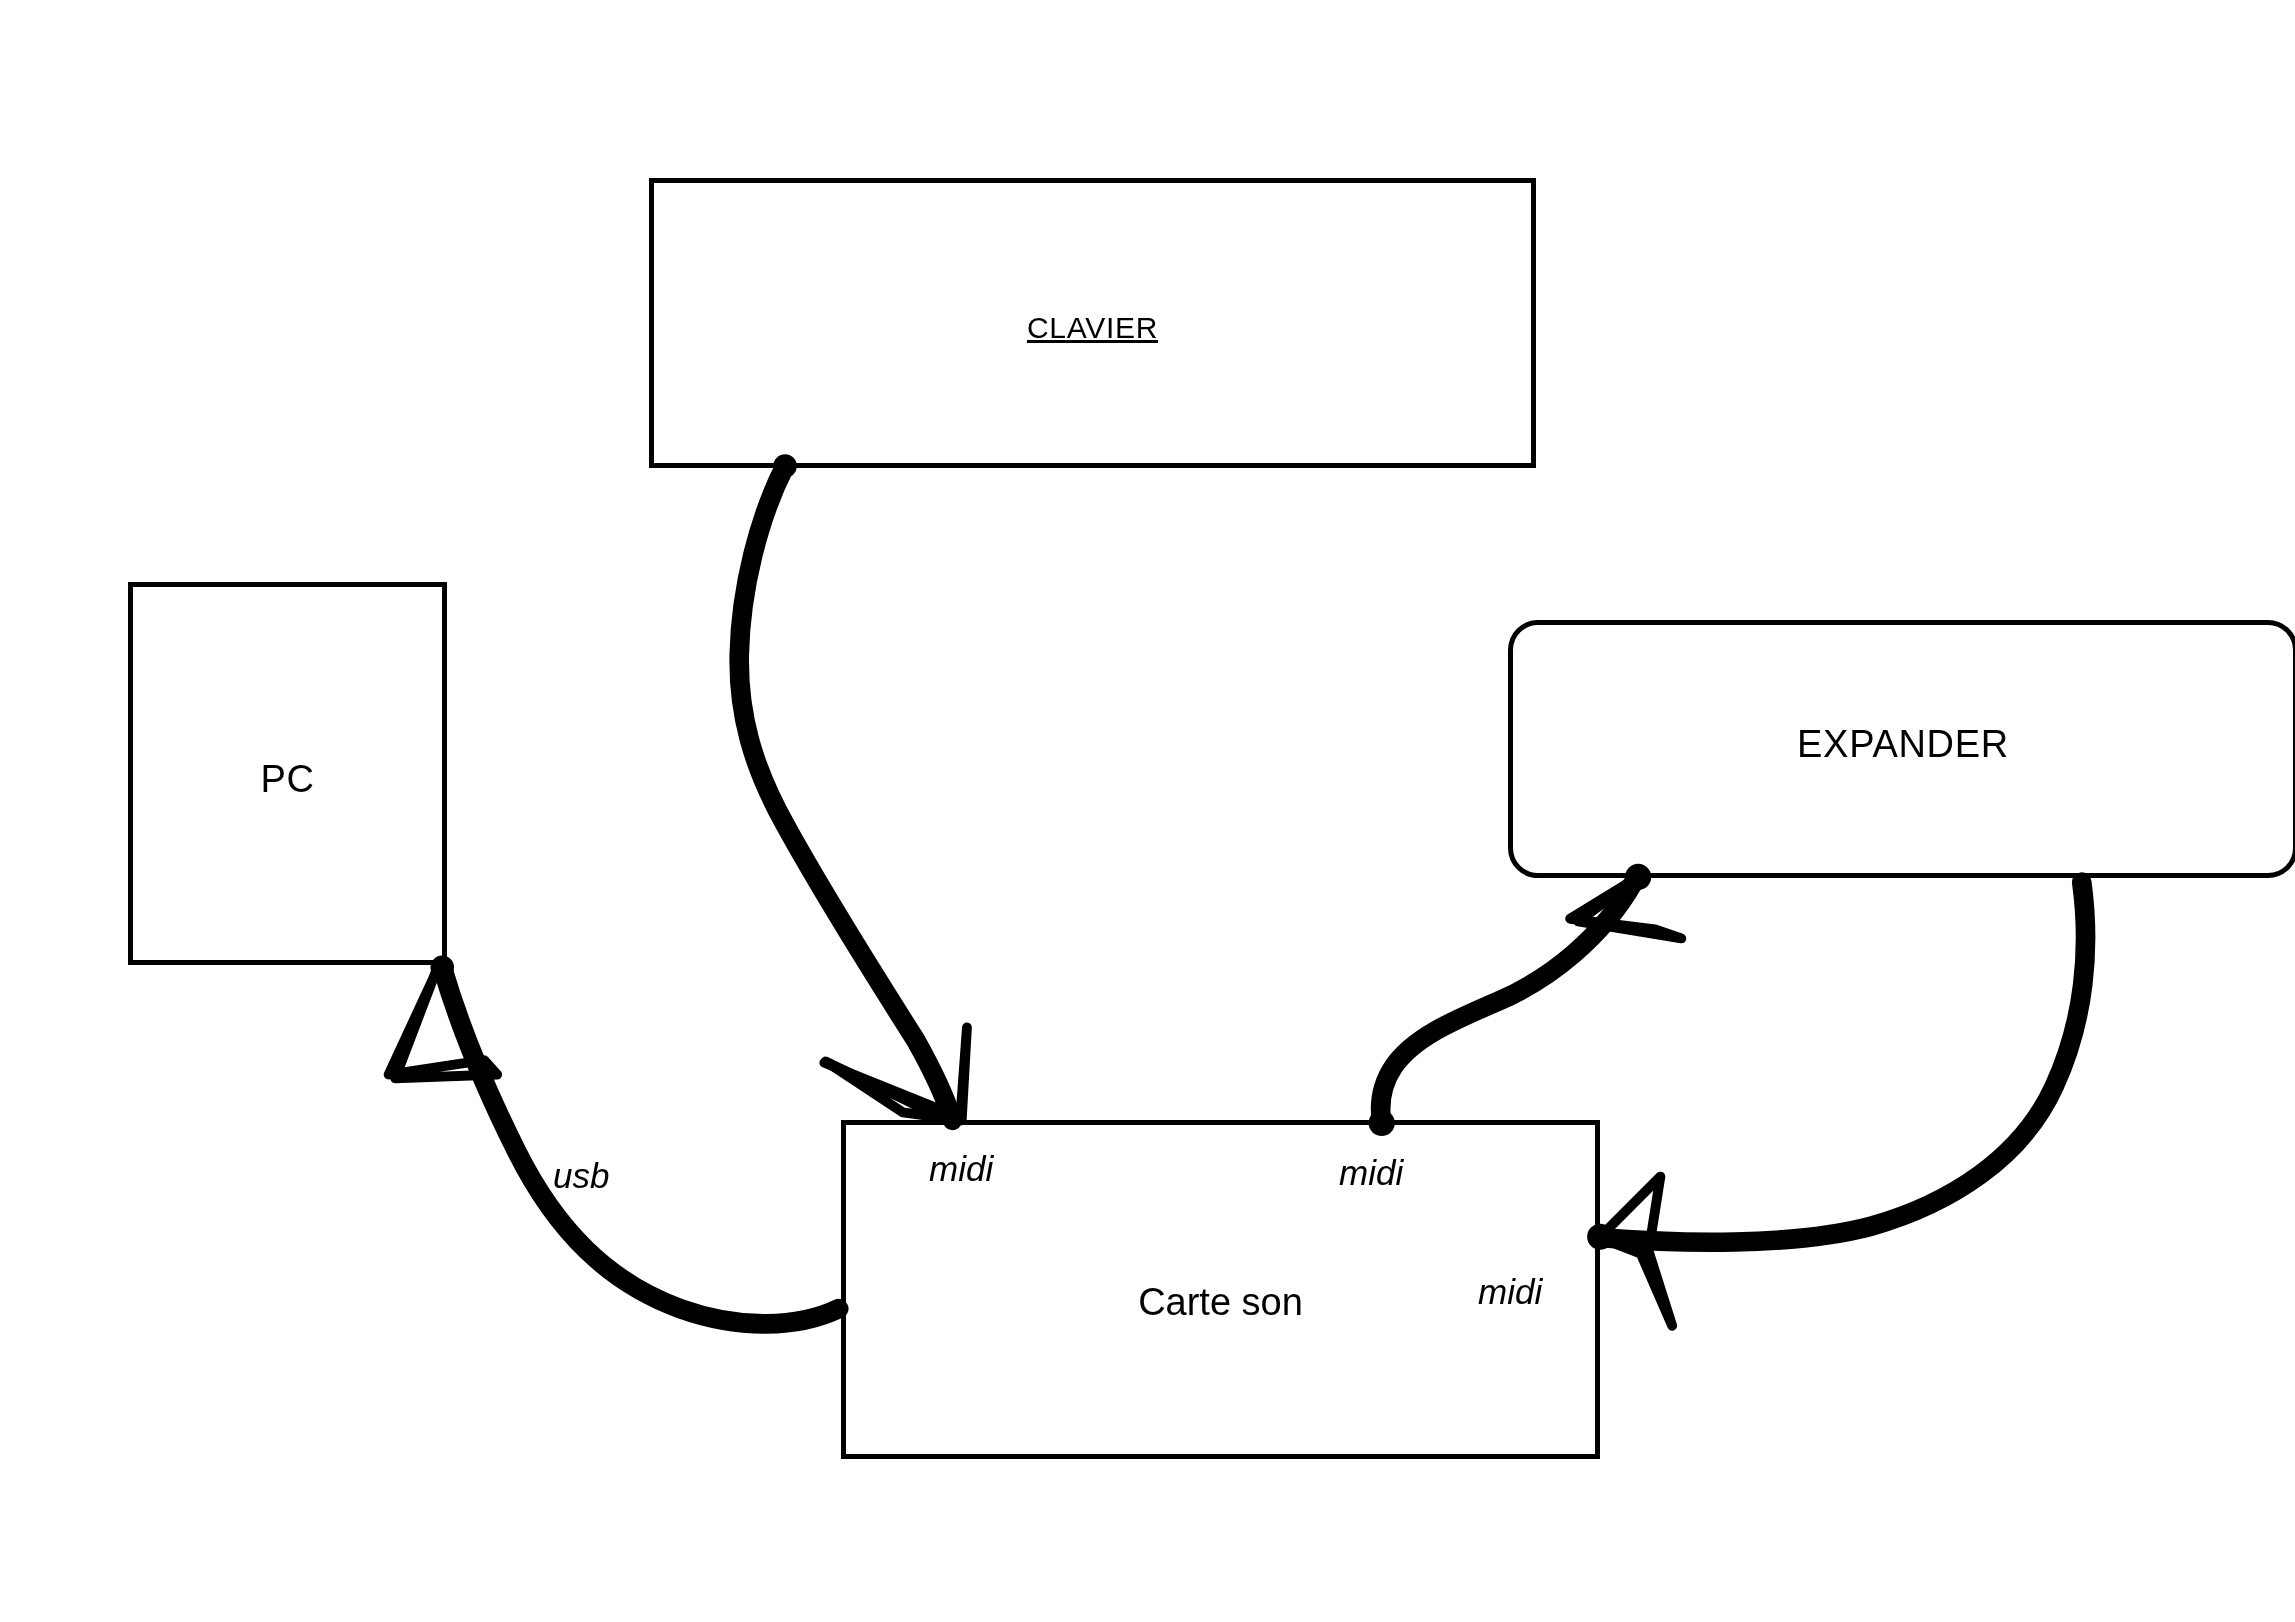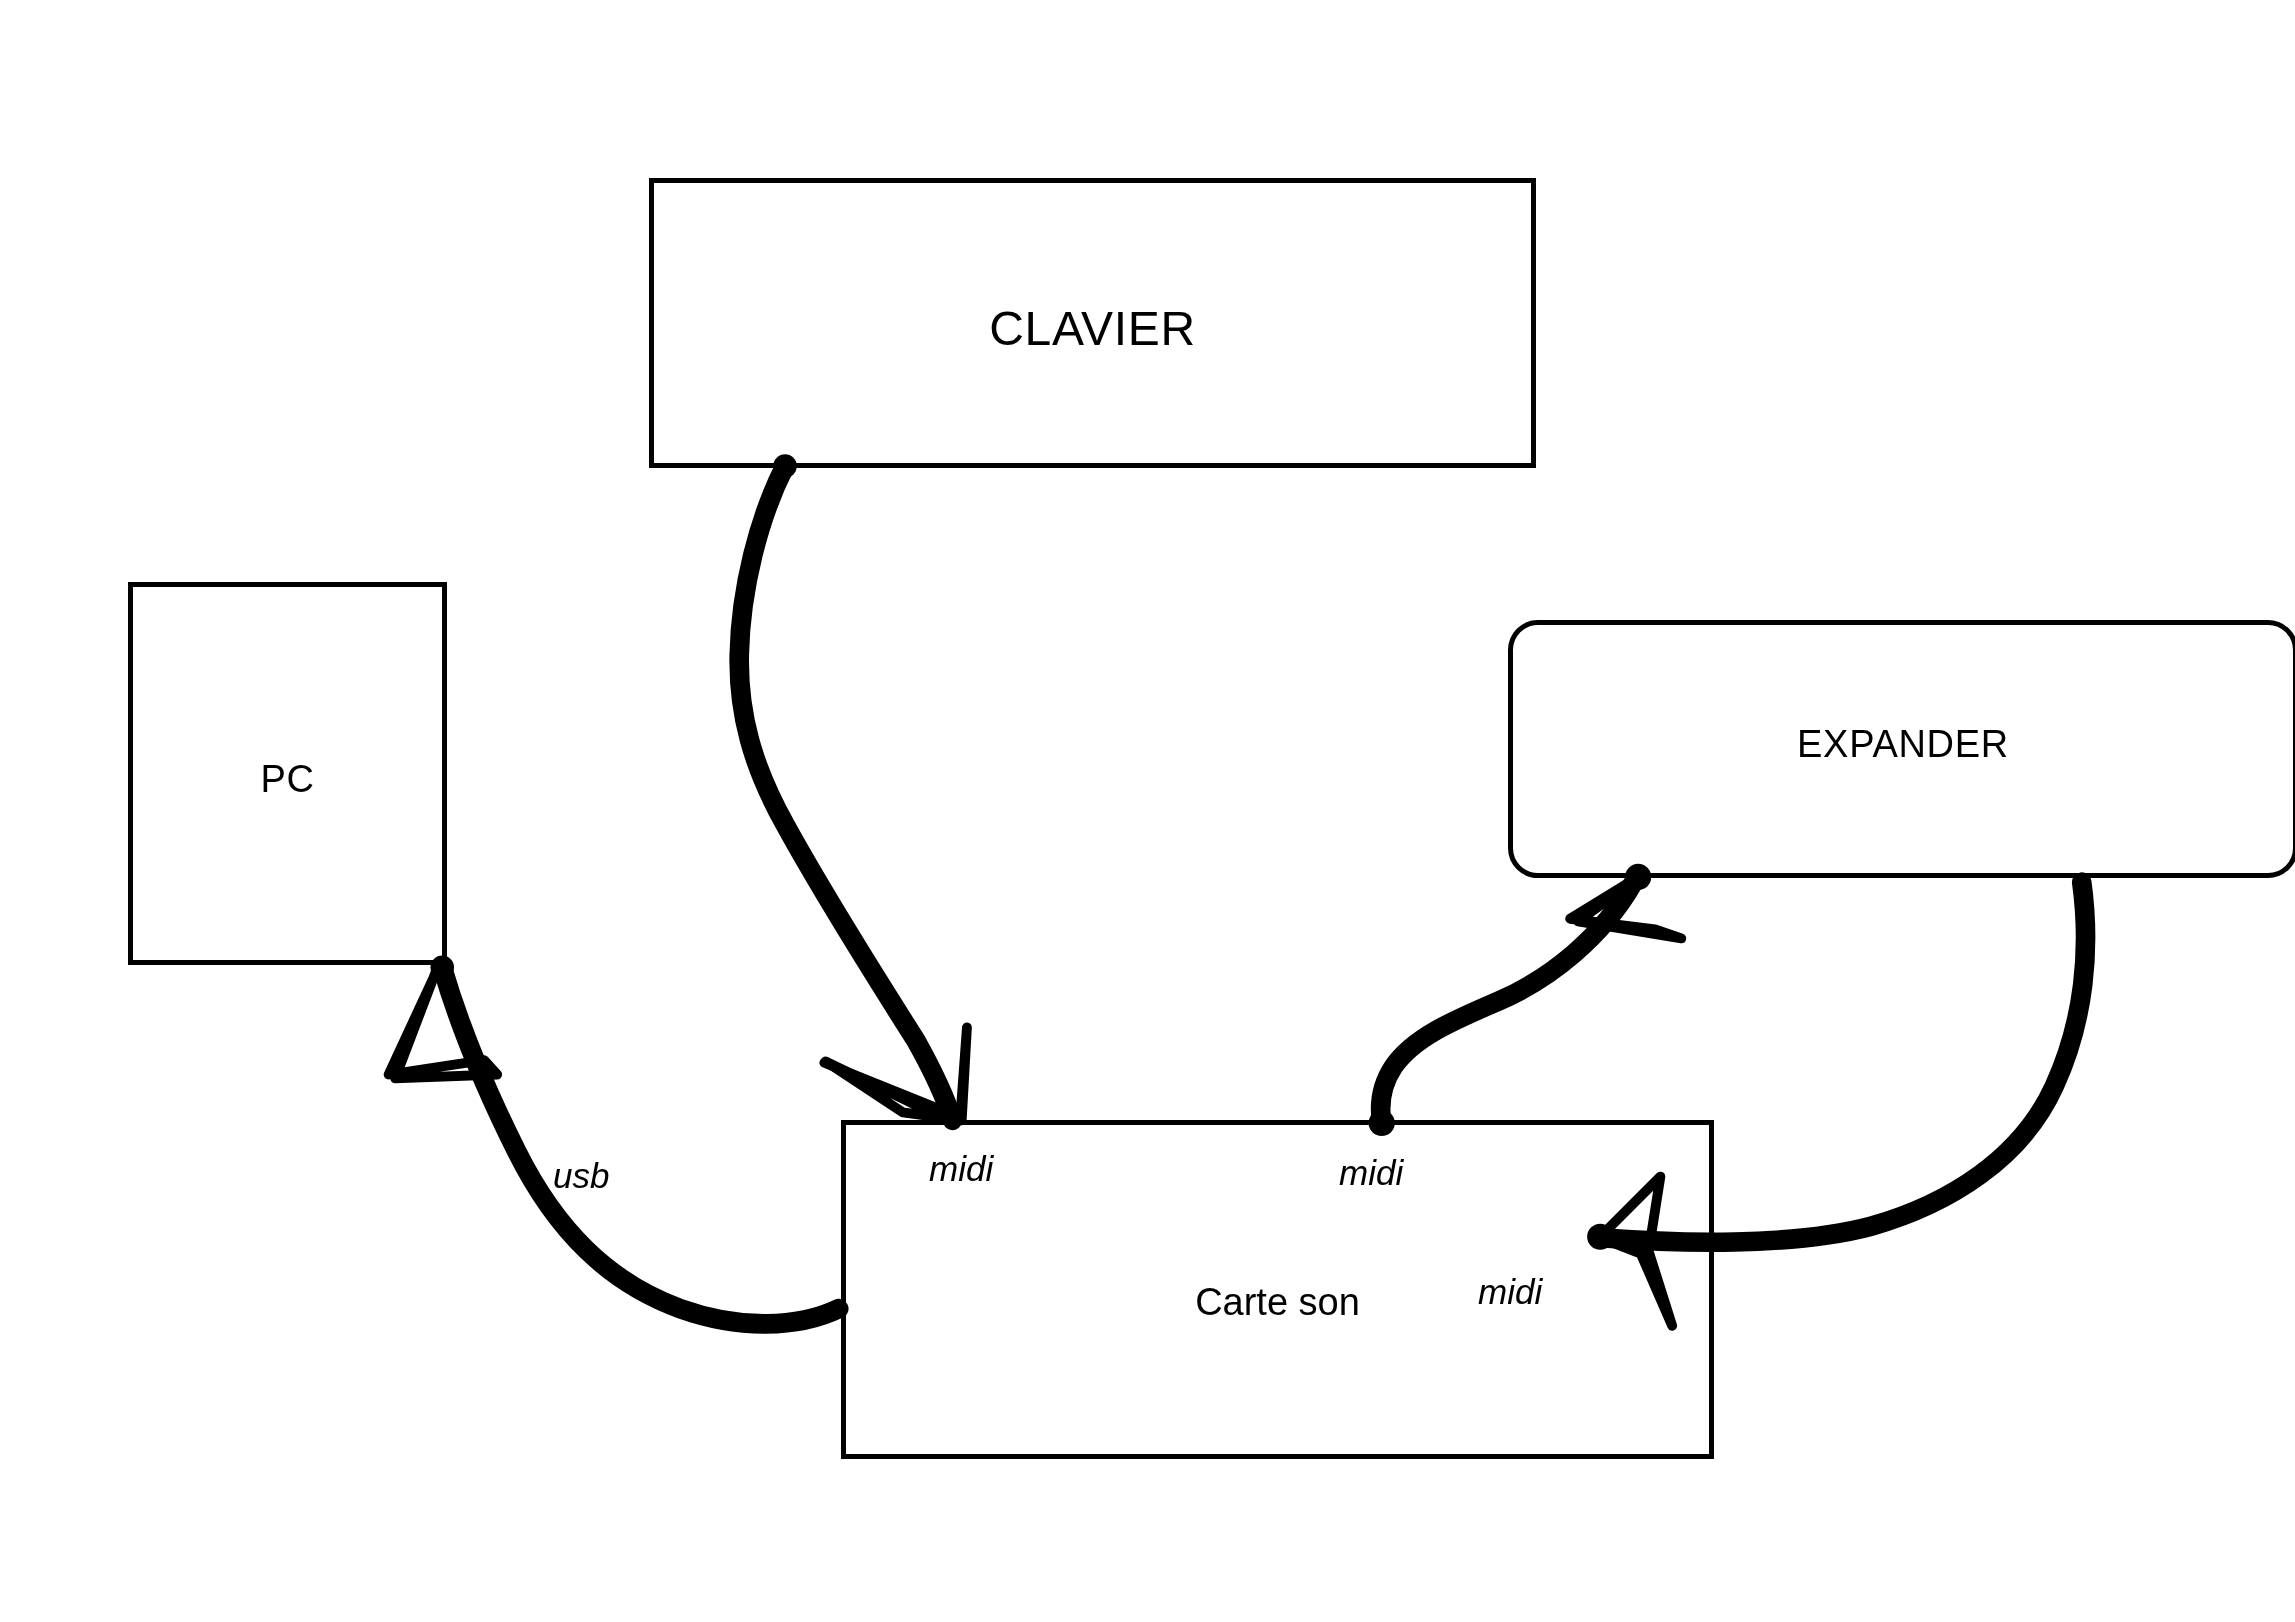--- a/index.html
+++ b/index.html
@@ -28,23 +28,23 @@
     width: 100%;
     text-align: center;
     color: #000000;
     font-family: "Liberation Sans", sans-serif;
     font-weight: 400;
     white-space: nowrap;
   }
   #node-clavier { left: 649px;  top: 178px;  width: 887px; height: 290px; }
   #node-pc      { left: 128px;  top: 582px;  width: 319px;  height: 383px; }
   #node-expander{ left: 1508px; top: 620px;  width: 790px; height: 258px; border-radius: 30px; }
-  #node-cartesn { left: 841px; top: 1120px; width: 873px; height: 339px; }
+  #node-cartesn { left: 841px; top: 1120px; width: 759px; height: 339px; }
 
-  #node-clavier  .node-label { top: 118px; font-size: 48px; letter-spacing: 0.7px; }
+  #node-clavier  .node-label { top: 128px; font-size: 30px; letter-spacing: 0.7px; text-decoration: underline; }
   #node-pc       .node-label { top: 171px; font-size: 38px; letter-spacing: 0.7px; }
   #node-expander .node-label { top: 98px; font-size: 38px; letter-spacing: 0.7px; }
   #node-cartesn  .node-label { top: 156px; font-size: 38px; letter-spacing: 0px; }
 
   .port-label {
     position: absolute;
     color: #000000;
     font-family: "Liberation Sans", sans-serif;
     font-size: 35px;
     white-space: nowrap;

